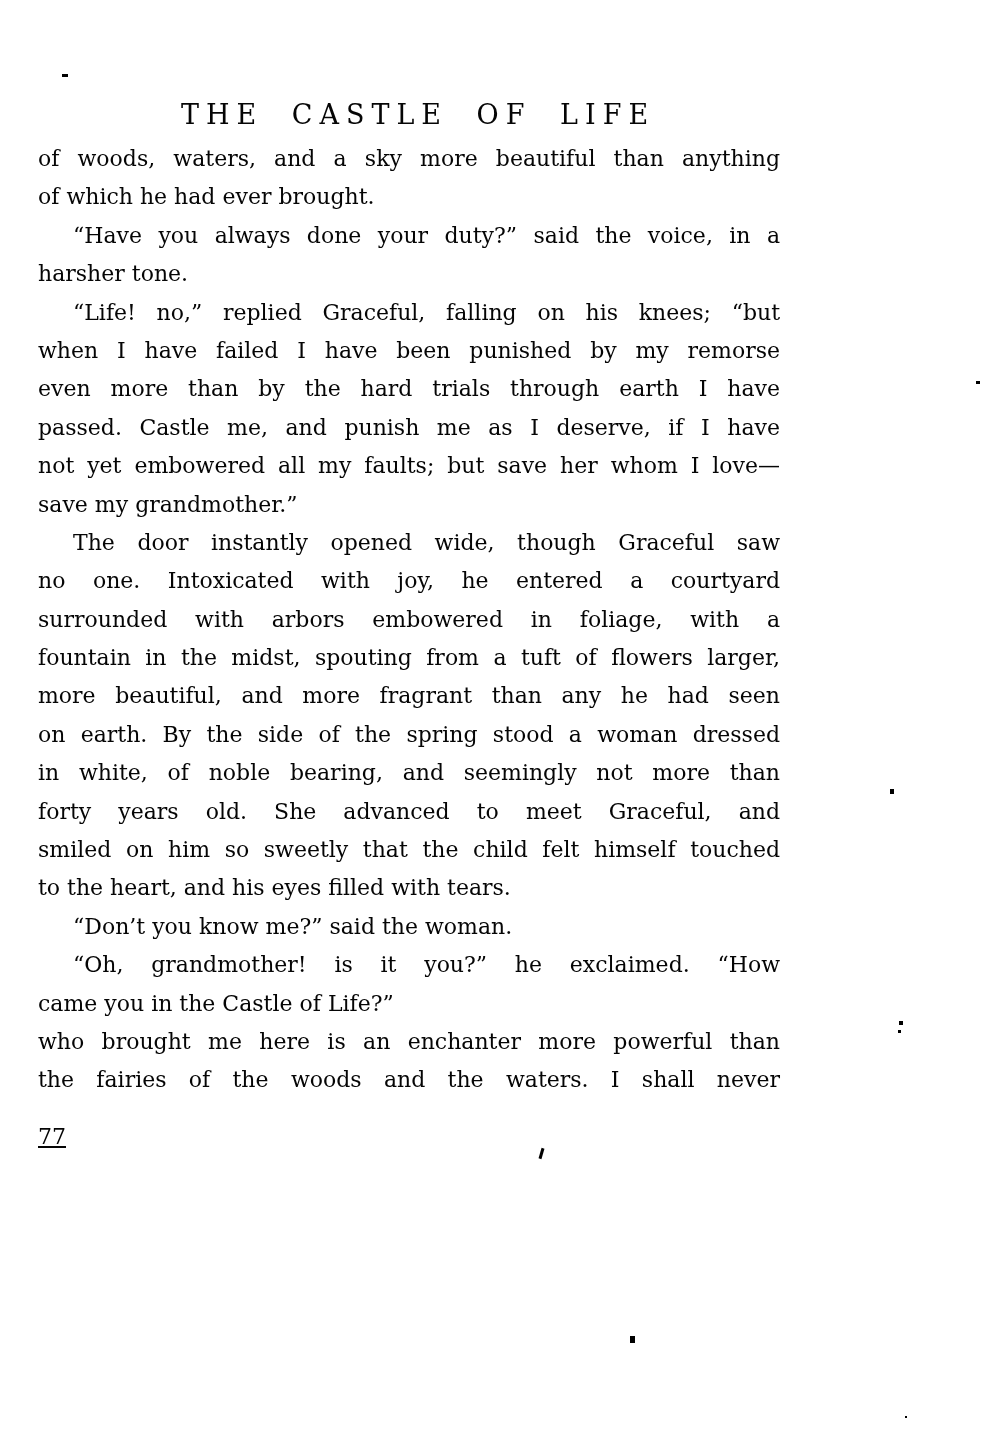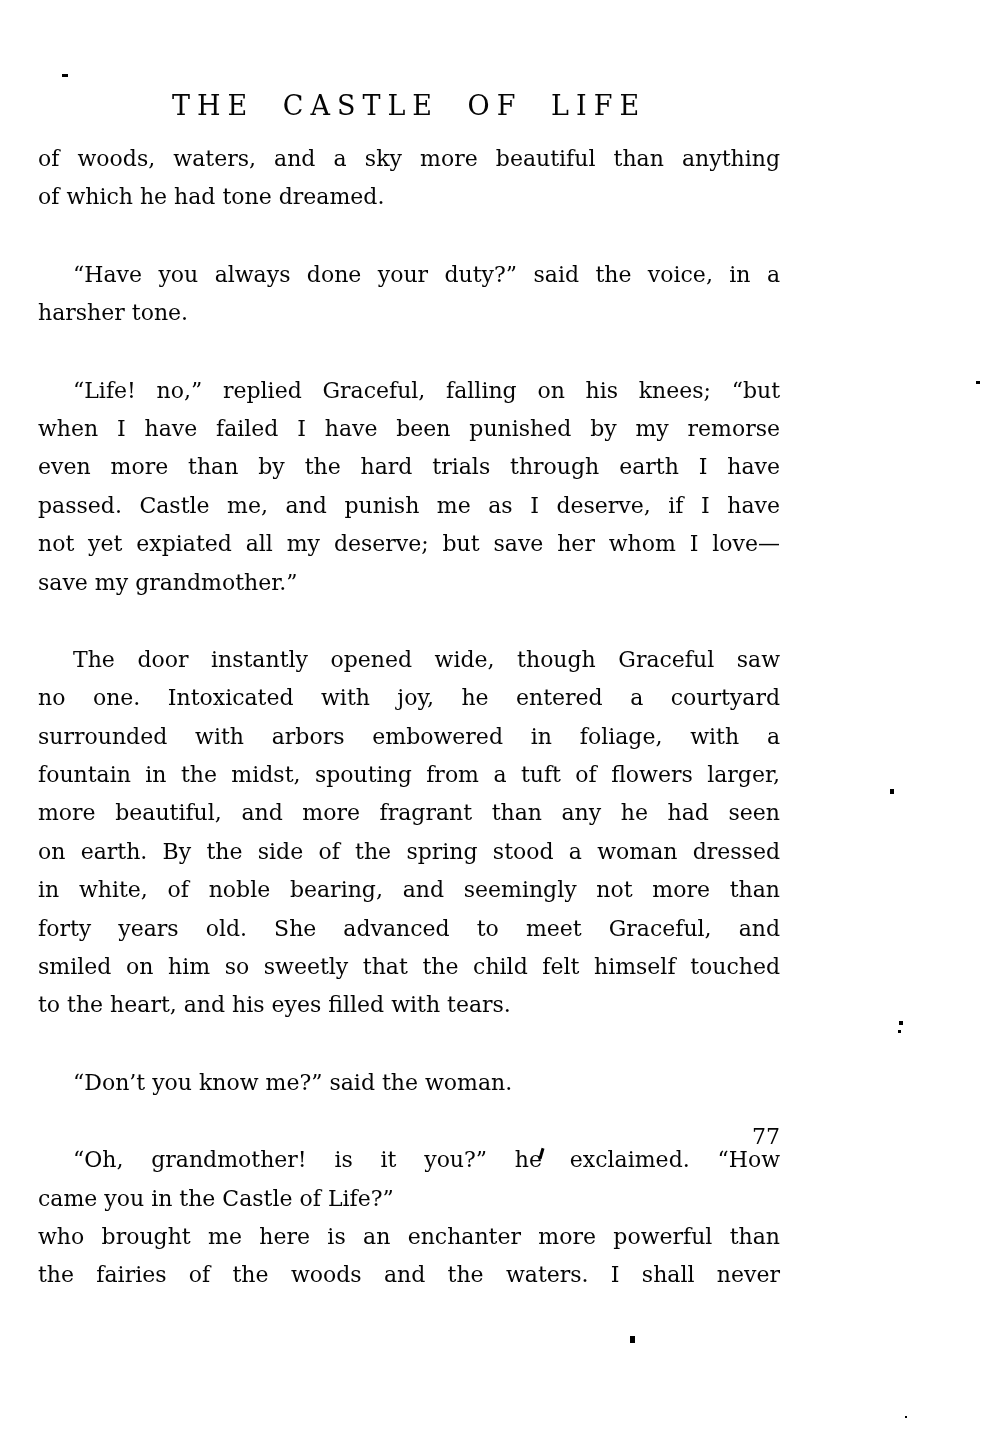--- a/index.html
+++ b/index.html
@@ -14,21 +14,21 @@
     background: #ffffff;
     font-family: "DejaVu Serif", serif;
     color: #050505;
     overflow: hidden;
   }
   .title {
     position: absolute;
     top: 90px;
     left: 38px;
     width: 742px;
-    margin: 0;
+    margin: 9px;
     text-align: center;
     font-size: 27px;
     font-weight: normal;
     letter-spacing: 7px;
     word-spacing: 13px;
     white-space: nowrap;
   }
   .body-text {
     position: absolute;
     top: 140px;
@@ -38,55 +38,55 @@
   .line {
     font-size: 22px;
     line-height: 38.4px;
     height: 38.4px;
     text-align: justify;
     text-align-last: justify;
     overflow: visible;
   }
   .line.indent {
     padding-left: 35px;
-    margin-top: 39px;
   }
   .line.last {
     text-align-last: left;
   }
   .pagenum {
     position: absolute;
     top: 1124px;
     left: 38px;
     width: 742px;
-    text-align: right;
+    text-align: left;
     font-size: 22px;
     line-height: 26px;
+    text-decoration: underline;
   }
   .speck {
     position: absolute;
     background: #000;
   }
 </style>
 </head>
 <body>
 
 <div class="page">
   <h1 class="title">THE CASTLE OF LIFE</h1>
 
   <div class="body-text" id="body-text">
       <div class="line">of woods, waters, and a sky more beautiful than anything</div>
-      <div class="line last">of which he had tone dreamed.</div>
+      <div class="line last">of which he had ever brought.</div>
       <div class="line indent">“Have you always done your duty?” said the voice, in a</div>
       <div class="line last">harsher tone.</div>
       <div class="line indent">“Life! no,” replied Graceful, falling on his knees; “but</div>
       <div class="line">when I have failed I have been punished by my remorse</div>
       <div class="line">even more than by the hard trials through earth I have</div>
       <div class="line">passed. Castle me, and punish me as I deserve, if I have</div>
-      <div class="line">not yet expiated all my deserve; but save her whom I love—</div>
+      <div class="line">not yet embowered all my faults; but save her whom I love—</div>
       <div class="line last">save my grandmother.”</div>
       <div class="line indent">The door instantly opened wide, though Graceful saw</div>
       <div class="line">no one. Intoxicated with joy, he entered a courtyard</div>
       <div class="line">surrounded with arbors embowered in foliage, with a</div>
       <div class="line">fountain in the midst, spouting from a tuft of flowers larger,</div>
       <div class="line">more beautiful, and more fragrant than any he had seen</div>
       <div class="line">on earth. By the side of the spring stood a woman dressed</div>
       <div class="line">in white, of noble bearing, and seemingly not more than</div>
       <div class="line">forty years old. She advanced to meet Graceful, and</div>
       <div class="line">smiled on him so sweetly that the child felt himself touched</div>

